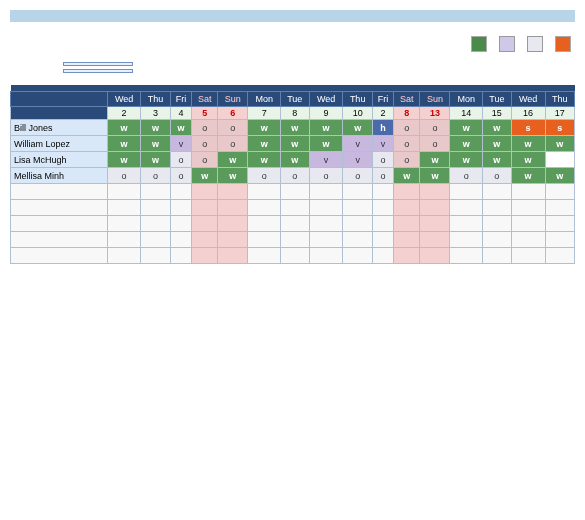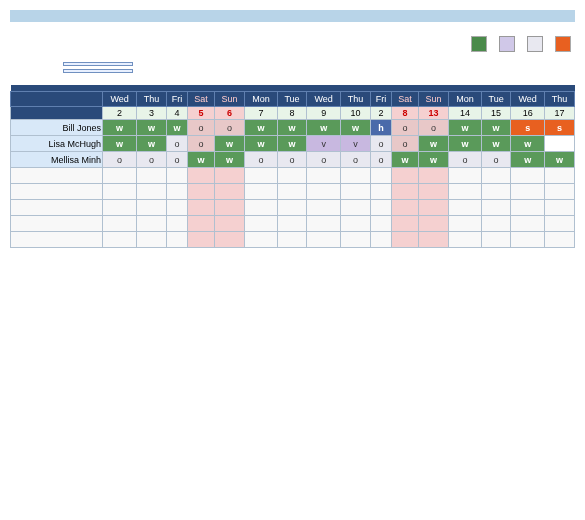--- a/index.html
+++ b/index.html
@@ -124,21 +124,21 @@
     }
     .date-row td.weekend { color: #cc0000; font-weight: bold; }
     .data-row td {
       text-align: center;
       padding: 1px;
       border: 1px solid #b0c0d0;
       height: 16px;
       font-size: 9px;
     }
     .data-row td.employee-name {
-      text-align: right;
+      text-align: left;
       padding-left: 3px;
       background: #d8e8f8;
       font-size: 9px;
     }
     .data-row td.empty-row {
       background: #f8f8f8;
     }
     .cell-w { background: #5a9a5a; color: white; font-weight: bold; }
     .cell-o { background: #e8e8f0; color: #333; }
     .cell-s { background: #e86020; color: white; font-weight: bold; }
@@ -245,30 +245,49 @@
         <td class="cell-w">w</td>
         <td class="cell-h">h</td>
         <td class="cell-o" style="background-color: rgb(232, 200, 200);">o</td>
         <td class="cell-o" style="background-color: rgb(232, 200, 200);">o</td>
         <td class="cell-w">w</td>
         <td class="cell-w">w</td>
         <td class="cell-s">s</td>
         <td class="cell-s">s</td>
       </tr>
       <tr class="data-row">
-        <td class="employee-name">Lisa McHugh</td>
-        <td class="cell-w">w</td>
-        <td class="cell-w">w</td>
-        <td class="cell-o">o</td>
+        <td class="employee-name">William Lopez</td>
+        <td class="cell-w">w</td>
+        <td class="cell-w">w</td>
+        <td class="cell-v">v</td>
+        <td class="cell-o" style="background-color: rgb(232, 200, 200);">o</td>
         <td class="cell-o" style="background-color: rgb(232, 200, 200);">o</td>
         <td class="cell-w">w</td>
         <td class="cell-w">w</td>
         <td class="cell-w">w</td>
         <td class="cell-v">v</td>
         <td class="cell-v">v</td>
+        <td class="cell-o" style="background-color: rgb(232, 200, 200);">o</td>
+        <td class="cell-o" style="background-color: rgb(232, 200, 200);">o</td>
+        <td class="cell-w">w</td>
+        <td class="cell-w">w</td>
+        <td class="cell-w">w</td>
+        <td class="cell-w">w</td>
+      </tr>
+      <tr class="data-row">
+        <td class="employee-name">Lisa McHugh</td>
+        <td class="cell-w">w</td>
+        <td class="cell-w">w</td>
+        <td class="cell-o">o</td>
+        <td class="cell-o" style="background-color: rgb(232, 200, 200);">o</td>
+        <td class="cell-w">w</td>
+        <td class="cell-w">w</td>
+        <td class="cell-w">w</td>
+        <td class="cell-v">v</td>
+        <td class="cell-v">v</td>
         <td class="cell-o">o</td>
         <td class="cell-o" style="background-color: rgb(232, 200, 200);">o</td>
         <td class="cell-w">w</td>
         <td class="cell-w">w</td>
         <td class="cell-w">w</td>
         <td class="cell-w">w</td>
         <td></td>
       </tr>
       <tr class="data-row">
         <td class="employee-name">Mellisa Minh</td>

